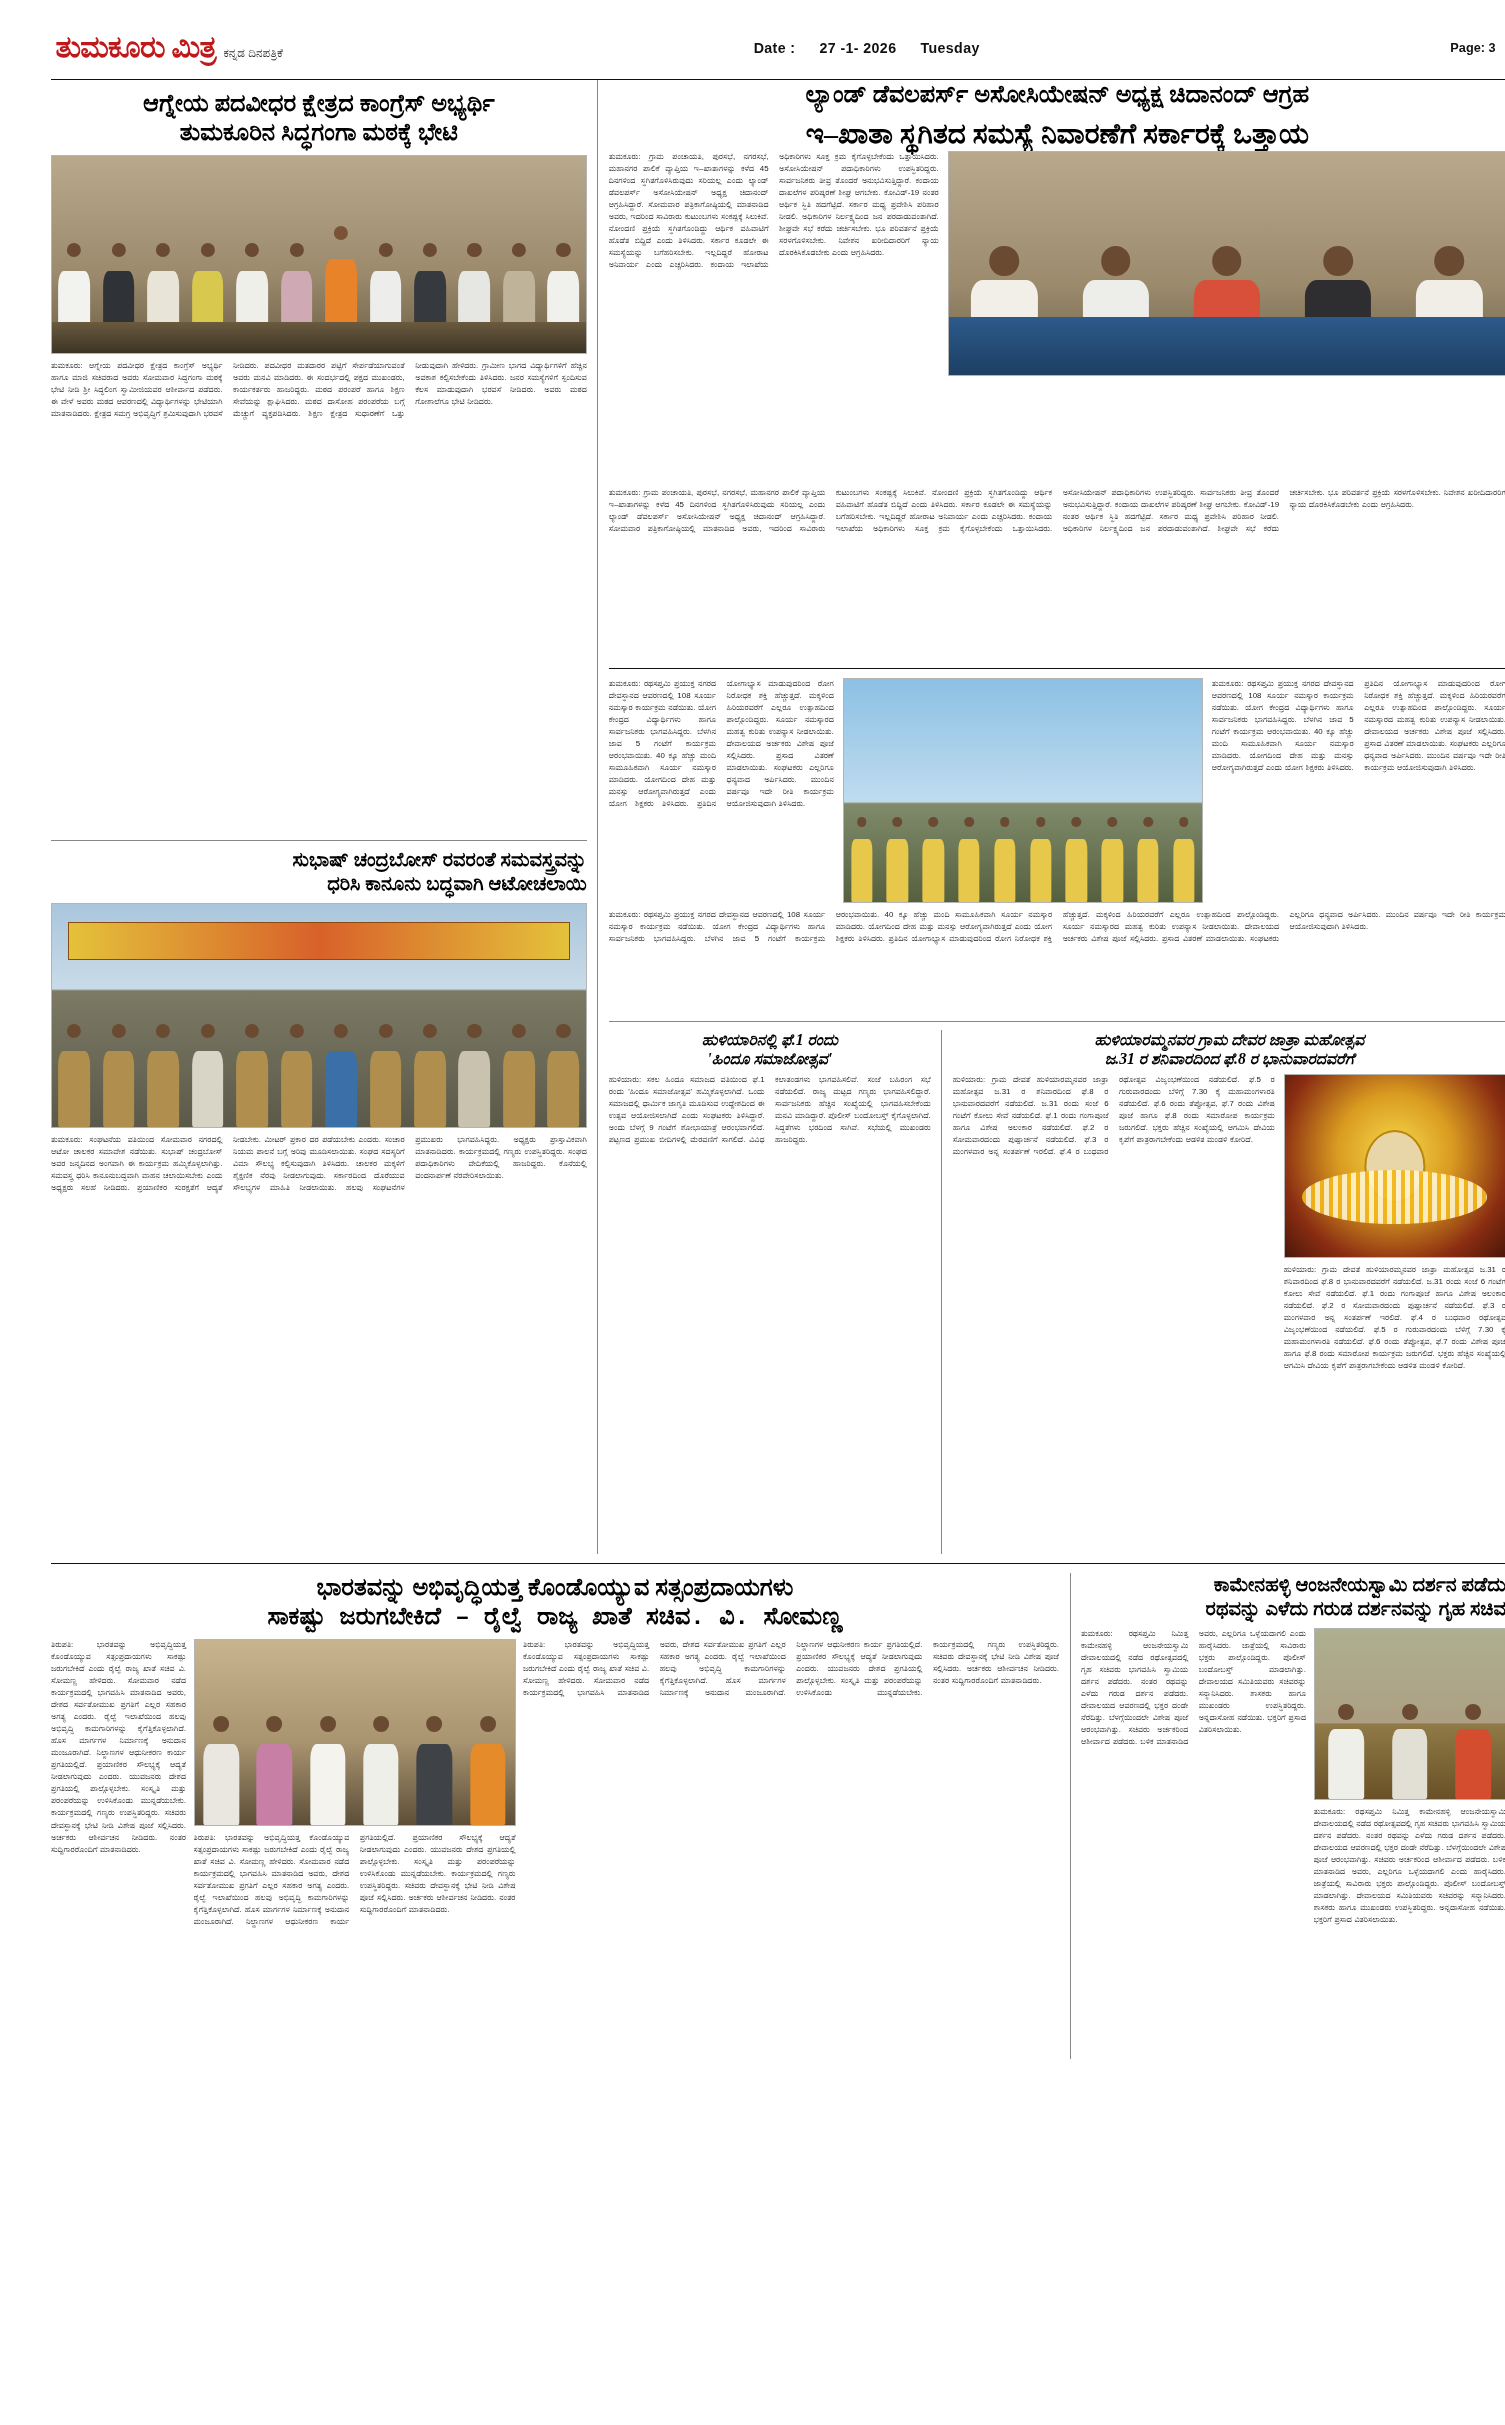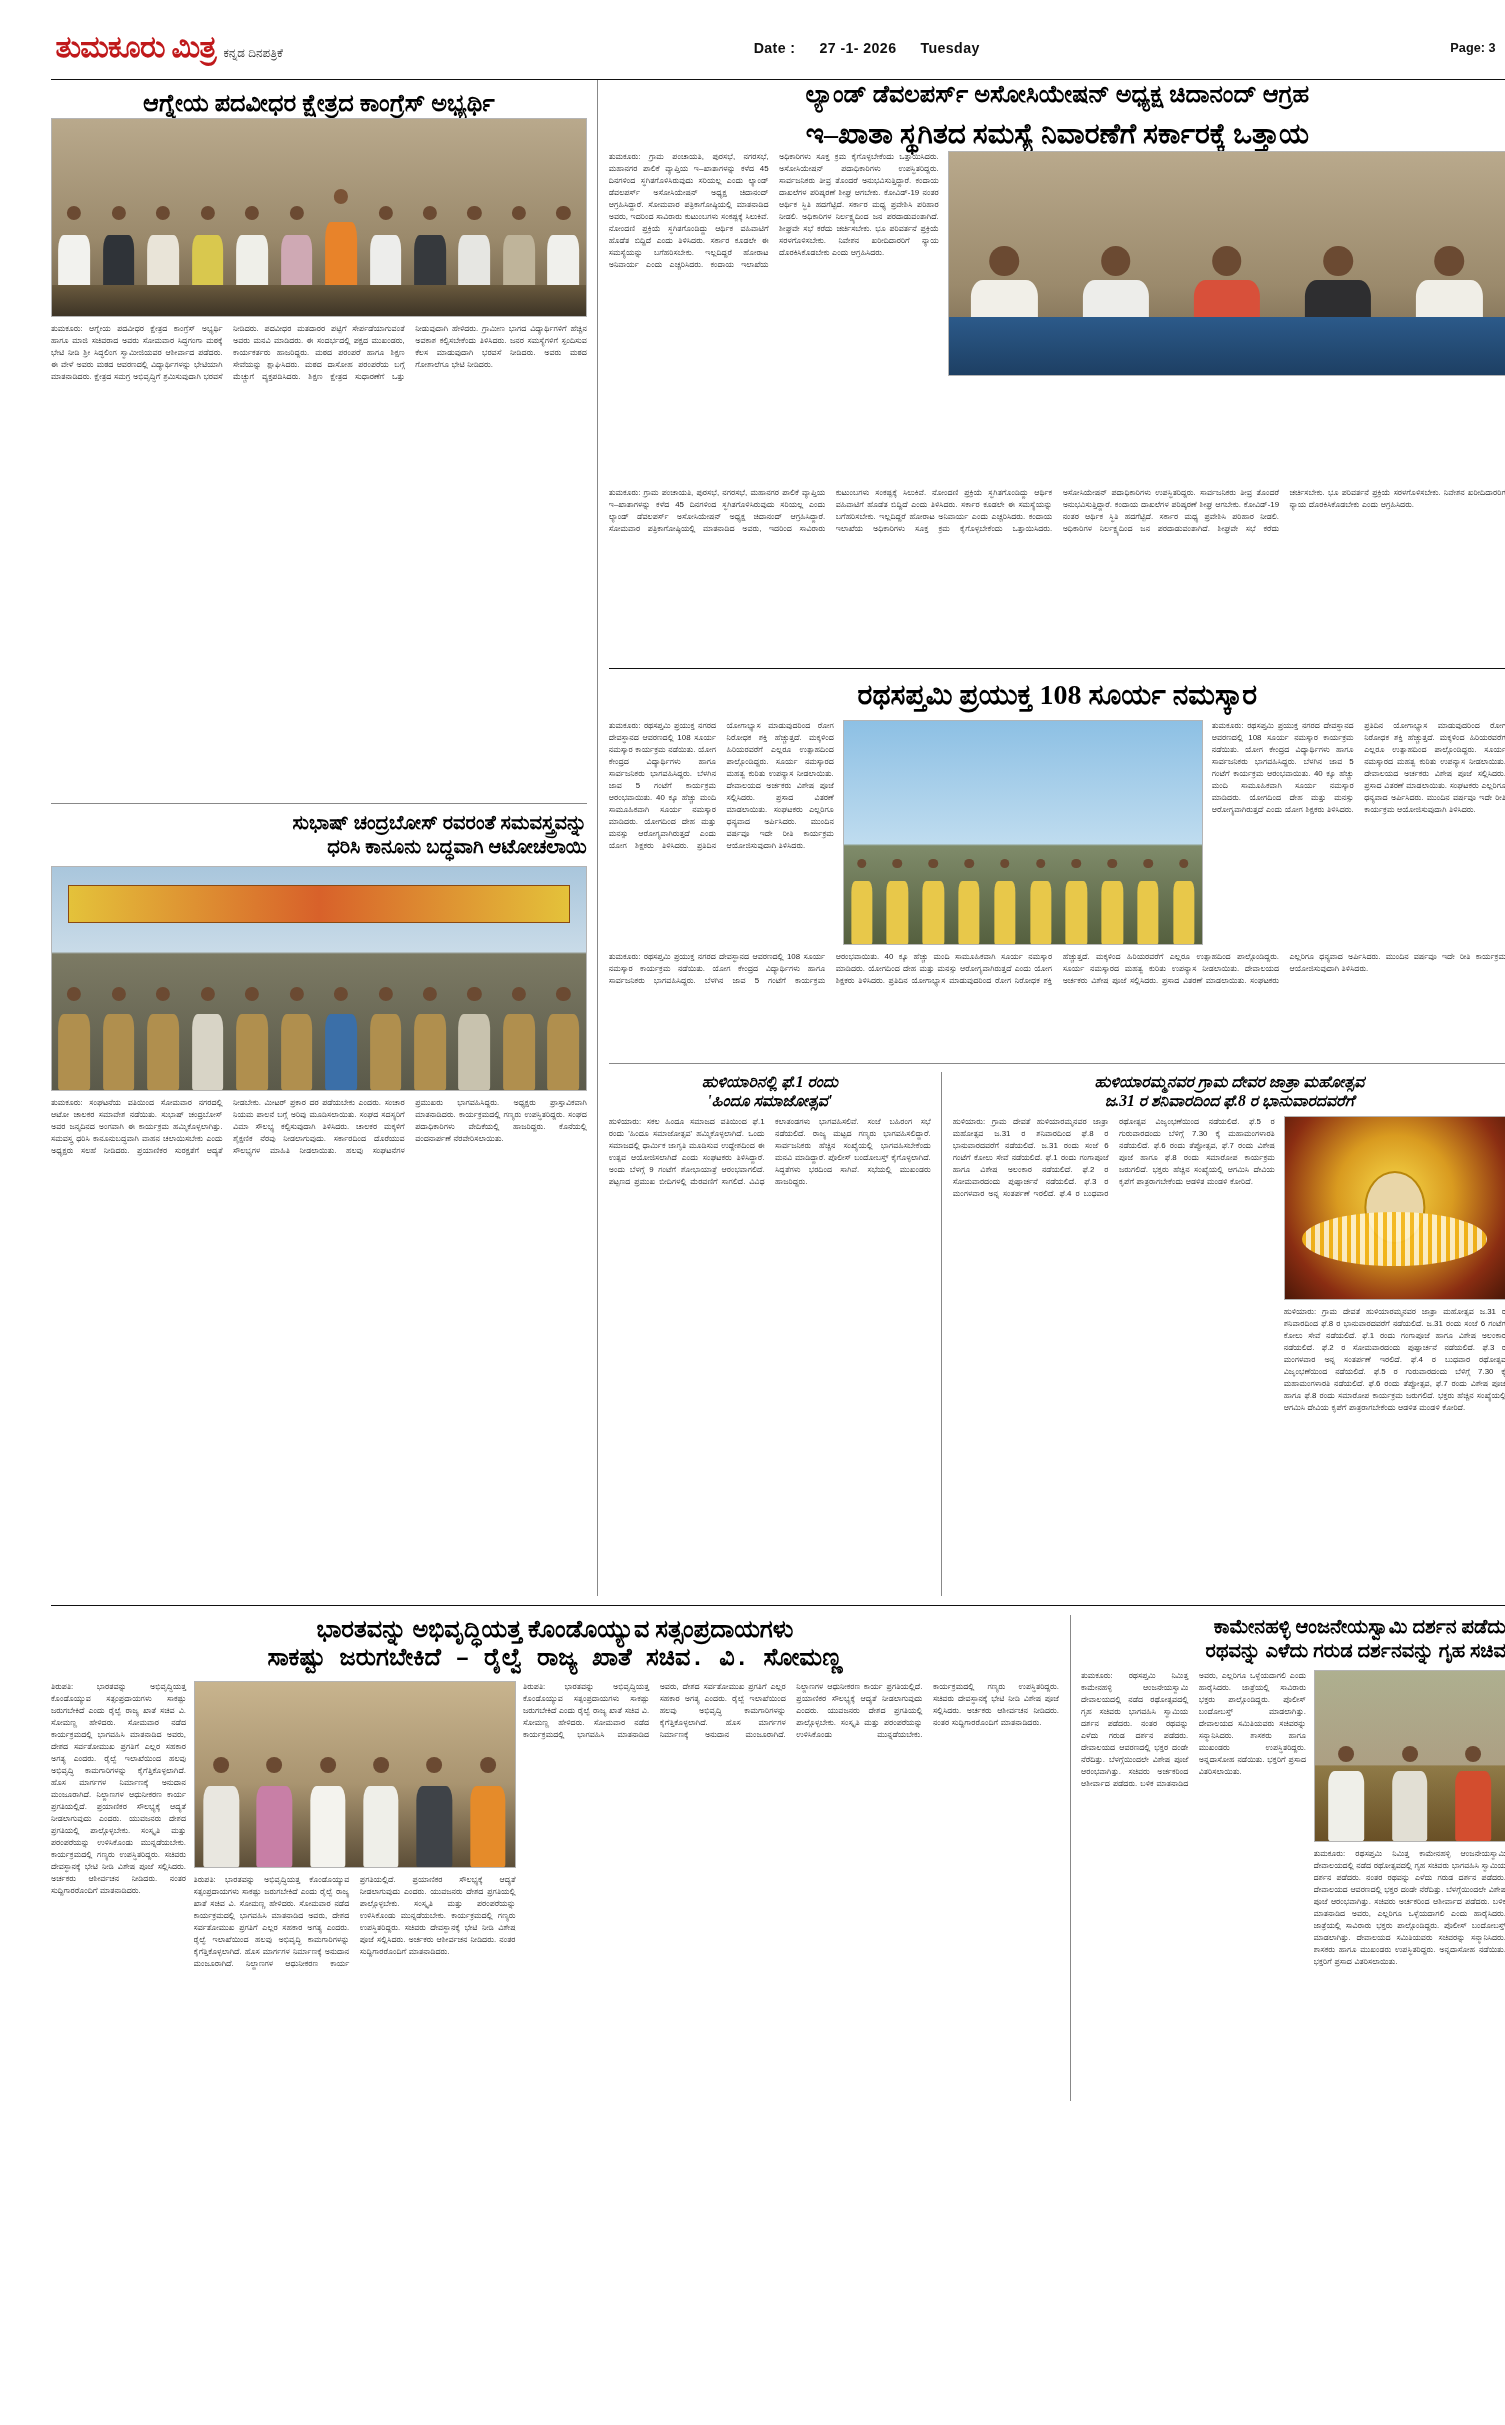--- a/index.html
+++ b/index.html
@@ -236,20 +236,21 @@
   <hr class="rule">
 
   <div class="content">
 
     <div class="row">
 
       <div style="width: 547px;" class="pad-r">
 
         <div class="block">
           <div class="headline h-lg" style="margin-top:9px;">ಆಗ್ನೇಯ ಪದವೀಧರ ಕ್ಷೇತ್ರದ ಕಾಂಗ್ರೆಸ್ ಅಭ್ಯರ್ಥಿ</div>
+          <div class="headline h-lg" style="margin-bottom:7.5px;">ತುಮಕೂರಿನ ಸಿದ್ಧಗಂಗಾ ಮಠಕ್ಕೆ ಭೇಟಿ</div>
 
           <div class="photo" style="height: 199px;">
             <div class="indoor"></div>
             <div class="ph-people cap-white">
               <div class="p-fig">
                   <div class="head"></div>
                   <div class="torso"></div>
                 </div>
               <div class="p-fig">
                   <div class="head"></div>
@@ -404,21 +405,20 @@
               </div>
             </div>
           </div>
 
           <div class="body-text cols-4" style="height: 172px; margin-top:6px;">ತುಮಕೂರು: ಗ್ರಾಮ ಪಂಚಾಯತಿ, ಪುರಸಭೆ, ನಗರಸಭೆ, ಮಹಾನಗರ ಪಾಲಿಕೆ ವ್ಯಾಪ್ತಿಯ ಇ–ಖಾತಾಗಳನ್ನು ಕಳೆದ 45 ದಿನಗಳಿಂದ ಸ್ಥಗಿತಗೊಳಿಸಿರುವುದು ಸರಿಯಲ್ಲ ಎಂದು ಲ್ಯಾಂಡ್ ಡೆವಲಪರ್ಸ್ ಅಸೋಸಿಯೇಷನ್ ಅಧ್ಯಕ್ಷ ಚಿದಾನಂದ್ ಆಗ್ರಹಿಸಿದ್ದಾರೆ. ಸೋಮವಾರ ಪತ್ರಿಕಾಗೋಷ್ಠಿಯಲ್ಲಿ ಮಾತನಾಡಿದ ಅವರು, ಇದರಿಂದ ಸಾವಿರಾರು ಕುಟುಂಬಗಳು ಸಂಕಷ್ಟಕ್ಕೆ ಸಿಲುಕಿವೆ. ನೋಂದಣಿ ಪ್ರಕ್ರಿಯೆ ಸ್ಥಗಿತಗೊಂಡಿದ್ದು ಆರ್ಥಿಕ ವಹಿವಾಟಿಗೆ ಹೊಡೆತ ಬಿದ್ದಿದೆ ಎಂದು ತಿಳಿಸಿದರು. ಸರ್ಕಾರ ಕೂಡಲೇ ಈ ಸಮಸ್ಯೆಯನ್ನು ಬಗೆಹರಿಸಬೇಕು. ಇಲ್ಲದಿದ್ದರೆ ಹೋರಾಟ ಅನಿವಾರ್ಯ ಎಂದು ಎಚ್ಚರಿಸಿದರು. ಕಂದಾಯ ಇಲಾಖೆಯ ಅಧಿಕಾರಿಗಳು ಸೂಕ್ತ ಕ್ರಮ ಕೈಗೊಳ್ಳಬೇಕೆಂದು ಒತ್ತಾಯಿಸಿದರು. ಅಸೋಸಿಯೇಷನ್ ಪದಾಧಿಕಾರಿಗಳು ಉಪಸ್ಥಿತರಿದ್ದರು. ಸಾರ್ವಜನಿಕರು ತೀವ್ರ ತೊಂದರೆ ಅನುಭವಿಸುತ್ತಿದ್ದಾರೆ. ಕಂದಾಯ ದಾಖಲೆಗಳ ಪರಿಷ್ಕರಣೆ ಶೀಘ್ರ ಆಗಬೇಕು. ಕೋವಿಡ್-19 ನಂತರ ಆರ್ಥಿಕ ಸ್ಥಿತಿ ಹದಗೆಟ್ಟಿದೆ. ಸರ್ಕಾರ ಮಧ್ಯ ಪ್ರವೇಶಿಸಿ ಪರಿಹಾರ ನೀಡಲಿ. ಅಧಿಕಾರಿಗಳ ನಿರ್ಲಕ್ಷ್ಯದಿಂದ ಜನ ಪರದಾಡುವಂತಾಗಿದೆ. ಶೀಘ್ರವೇ ಸಭೆ ಕರೆದು ಚರ್ಚಿಸಬೇಕು. ಭೂ ಪರಿವರ್ತನೆ ಪ್ರಕ್ರಿಯೆ ಸರಳಗೊಳಿಸಬೇಕು. ನಿವೇಶನ ಖರೀದಿದಾರರಿಗೆ ನ್ಯಾಯ ದೊರಕಿಸಿಕೊಡಬೇಕು ಎಂದು ಆಗ್ರಹಿಸಿದರು.</div>
         </div>
 
         <div class="hr-blk2"></div>
 
         <div class="block">
-          <div class="headline h-xl" style="margin-bottom:7.5px;">ರಥಸಪ್ತಮಿ ಪ್ರಯುಕ್ತ 108 ಸೂರ್ಯ ನಮಸ್ಕಾರ</div>
 
           <div class="row">
             <div class="body-text cols-2" style="width:225px; height: 225px; padding-right:9px;">ತುಮಕೂರು: ರಥಸಪ್ತಮಿ ಪ್ರಯುಕ್ತ ನಗರದ ದೇವಸ್ಥಾನದ ಆವರಣದಲ್ಲಿ 108 ಸೂರ್ಯ ನಮಸ್ಕಾರ ಕಾರ್ಯಕ್ರಮ ನಡೆಯಿತು. ಯೋಗ ಕೇಂದ್ರದ ವಿದ್ಯಾರ್ಥಿಗಳು ಹಾಗೂ ಸಾರ್ವಜನಿಕರು ಭಾಗವಹಿಸಿದ್ದರು. ಬೆಳಗಿನ ಜಾವ 5 ಗಂಟೆಗೆ ಕಾರ್ಯಕ್ರಮ ಆರಂಭವಾಯಿತು. 40 ಕ್ಕೂ ಹೆಚ್ಚು ಮಂದಿ ಸಾಮೂಹಿಕವಾಗಿ ಸೂರ್ಯ ನಮಸ್ಕಾರ ಮಾಡಿದರು. ಯೋಗದಿಂದ ದೇಹ ಮತ್ತು ಮನಸ್ಸು ಆರೋಗ್ಯವಾಗಿರುತ್ತದೆ ಎಂದು ಯೋಗ ಶಿಕ್ಷಕರು ತಿಳಿಸಿದರು. ಪ್ರತಿದಿನ ಯೋಗಾಭ್ಯಾಸ ಮಾಡುವುದರಿಂದ ರೋಗ ನಿರೋಧಕ ಶಕ್ತಿ ಹೆಚ್ಚುತ್ತದೆ. ಮಕ್ಕಳಿಂದ ಹಿರಿಯರವರೆಗೆ ಎಲ್ಲರೂ ಉತ್ಸಾಹದಿಂದ ಪಾಲ್ಗೊಂಡಿದ್ದರು. ಸೂರ್ಯ ನಮಸ್ಕಾರದ ಮಹತ್ವ ಕುರಿತು ಉಪನ್ಯಾಸ ನೀಡಲಾಯಿತು. ದೇವಾಲಯದ ಅರ್ಚಕರು ವಿಶೇಷ ಪೂಜೆ ಸಲ್ಲಿಸಿದರು. ಪ್ರಸಾದ ವಿತರಣೆ ಮಾಡಲಾಯಿತು. ಸಂಘಟಕರು ಎಲ್ಲರಿಗೂ ಧನ್ಯವಾದ ಅರ್ಪಿಸಿದರು. ಮುಂದಿನ ವರ್ಷವೂ ಇದೇ ರೀತಿ ಕಾರ್ಯಕ್ರಮ ಆಯೋಜಿಸುವುದಾಗಿ ತಿಳಿಸಿದರು.</div>
             <div style="width:360px;">
               <div class="photo" style="height: 225px;">
                 <div class="temple"></div>
                 <div class="gopura"></div>
                 <div class="arch"></div>
                 <div class="ph-people cap-yellow" style="height:38%;">
                   <div class="p-fig" style="height:100%;">

